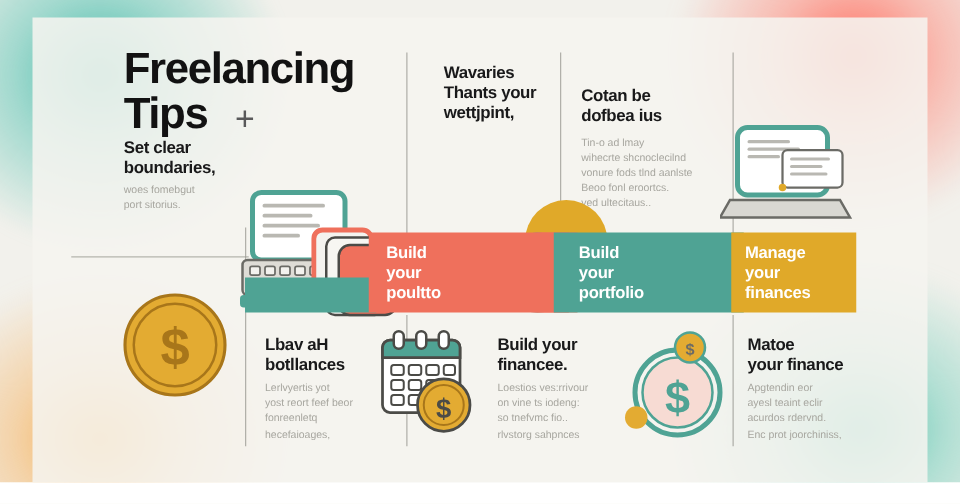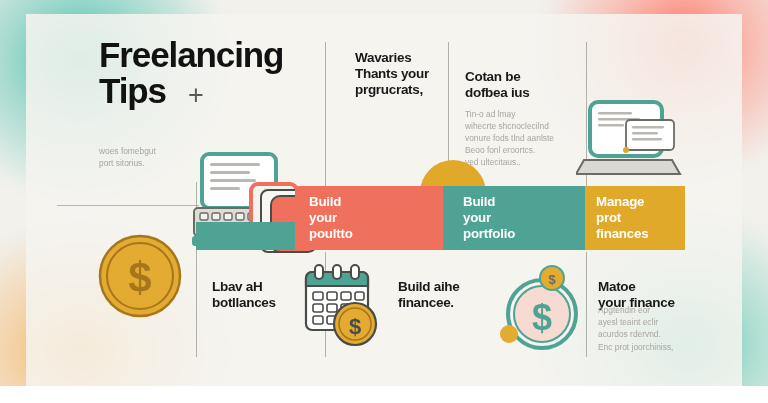--- a/index.html
+++ b/index.html
@@ -169,21 +169,20 @@
     filter: blur(0.35px);
   }
   .foot-head {
     position: absolute;
     font-size: 13.5px;
     line-height: 1.18;
     font-weight: 700;
     color: #19191a;
     letter-spacing: -0.3px;
     white-space: pre-line;
-    margin-top: 11px;
   }
 </style>
 </head>
 <body>
 
 <div class="infographic">
 
   <div class="wash wash-tl"></div>
   <div class="wash wash-tr"></div>
   <div class="wash wash-bl"></div>
@@ -195,26 +194,28 @@
   <div class="vrule" style="left:586px; top:42px; height:145px;"></div>
   <div class="vrule" style="left:196px; top:182px; height:175px;"></div>
   <div class="vrule" style="left:325px; top:252px; height:105px;"></div>
   <div class="vrule" style="left:586px; top:252px; height:105px;"></div>
   <div class="hrule" style="left:57px; top:205px; width:142px;"></div>
 
   <div class="title">Freelancing
 Tips</div>
   <div class="plus">+</div>
 
+  <div class="head" style="left:99px; top:110px; width:100px;">Set clear
+boundaries,</div>
   <div class="body" style="left:99px; top:146px; width:96px;">woes fomebgut
 port sitorius.</div>
 
   <div class="head" style="left:355px; top:50px; width:96px;">Wavaries
 Thants your
-prgrucrats,</div>
+wettjpint,</div>
 
   <div class="head" style="left:465px; top:69px; width:104px;">Cotan be
 dofbea ius</div>
   <div class="body" style="left:465px; top:109px; width:110px;">Tin-o ad lmay
 wihecrte shcnoclecilnd
 vonure fods tlnd aanlste
 Beoo fonl eroortcs.
 ved ultecitaus..</div>
 
   <div class="ill" style="left:186px; top:150px;">
@@ -271,33 +272,37 @@
   <div class="band band-teal"></div>
   <div class="band band-gold"></div>
 
   <div class="band-label" style="left:309px; top:194px;">Build
 your
 poultto</div>
   <div class="band-label" style="left:463px; top:194px;">Build
 your
 portfolio</div>
   <div class="band-label" style="left:596px; top:194px;">Manage
-prot
+your
 finances</div>
 
   <div class="ill" style="left:97px; top:233px;">
     <svg width="86" height="86" viewBox="0 0 86 86">
       <circle cx="43" cy="43" r="40" fill="#e3ab32" stroke="#a8761a" stroke-width="2.5"></circle>
       <circle cx="43" cy="43" r="33" fill="none" stroke="#a8761a" stroke-width="2"></circle>
       <text x="43" y="59" text-anchor="middle" font-family="Liberation Sans, sans-serif" font-size="42" font-weight="700" fill="#a8761a">$</text>
     </svg>
   </div>
 
   <div class="foot-head" style="left:212px; top:268px; width:96px;">Lbav aH
 botllances</div>
+  <div class="foot" style="left:212px; top:304px; width:100px;">Lerlvyertis yot
+yost reort feef beor
+fonreenletq
+hecefaioages,</div>
 
   <div class="ill" style="left:300px; top:262px;">
     <svg width="82" height="86" viewBox="0 0 82 86">
       <rect x="6" y="10" width="62" height="58" rx="6" fill="#ffffff" stroke="#4b4b47" stroke-width="2.2"></rect>
       <path d="M6 16 a6 6 0 0 1 6 -6 h50 a6 6 0 0 1 6 6 v8 H6 Z" fill="#4fa394" stroke="#4b4b47" stroke-width="2.2"></path>
       <rect x="15" y="3" width="8" height="14" rx="4" fill="#ffffff" stroke="#4b4b47" stroke-width="2"></rect>
       <rect x="33" y="3" width="8" height="14" rx="4" fill="#ffffff" stroke="#4b4b47" stroke-width="2"></rect>
       <rect x="51" y="3" width="8" height="14" rx="4" fill="#ffffff" stroke="#4b4b47" stroke-width="2"></rect>
       <g fill="#ffffff" stroke="#4b4b47" stroke-width="1.6">
         <rect x="13" y="30" width="10" height="8" rx="2"></rect>
@@ -308,22 +313,26 @@
         <rect x="27" y="42" width="10" height="8" rx="2"></rect>
         <rect x="41" y="42" width="10" height="8" rx="2"></rect>
         <rect x="13" y="54" width="10" height="8" rx="2"></rect>
         <rect x="27" y="54" width="10" height="8" rx="2"></rect>
       </g>
       <circle cx="55" cy="62" r="21" fill="#e3ab32" stroke="#4b4b47" stroke-width="2.2"></circle>
       <circle cx="55" cy="62" r="16" fill="none" stroke="#a8761a" stroke-width="1.6"></circle>
       <text x="55" y="72" text-anchor="middle" font-family="Liberation Sans, sans-serif" font-size="22" font-weight="700" fill="#4b4b47">$</text>
     </svg>
   </div>
-  <div class="foot-head" style="left:398px; top:268px; width:104px;">Build aihe
+  <div class="foot-head" style="left:398px; top:268px; width:104px;">Build your
 financee.</div>
+  <div class="foot" style="left:398px; top:304px; width:104px;">Loestios ves:rrivour
+on vine ts iodeng:
+so tnefvmc fio..
+rlvstorg sahpnces</div>
 
   <div class="ill" style="left:496px; top:262px;">
     <svg width="92" height="92" viewBox="0 0 92 92">
       <circle cx="46" cy="52" r="34" fill="none" stroke="#4fa394" stroke-width="4"></circle>
       <circle cx="46" cy="52" r="28" fill="#f7dbd3" stroke="#4fa394" stroke-width="2"></circle>
       <text x="46" y="68" text-anchor="middle" font-family="Liberation Sans, sans-serif" font-size="36" font-weight="700" fill="#4fa394">$</text>
       <circle cx="56" cy="16" r="12" fill="#e3ab32" stroke="#4fa394" stroke-width="2"></circle>
       <text x="56" y="22" text-anchor="middle" font-family="Liberation Sans, sans-serif" font-size="13" font-weight="700" fill="#6b6b66">$</text>
       <circle cx="13" cy="72" r="9" fill="#e3ab32"></circle>
     </svg>

